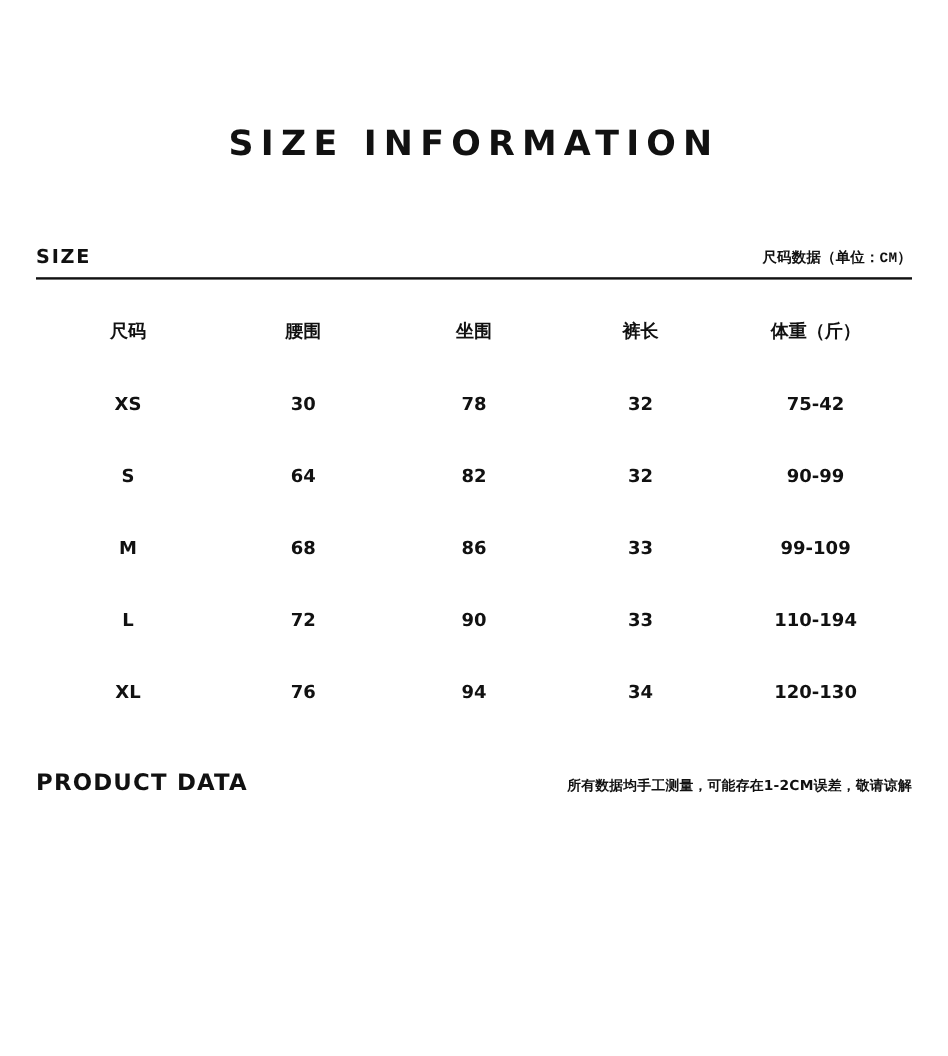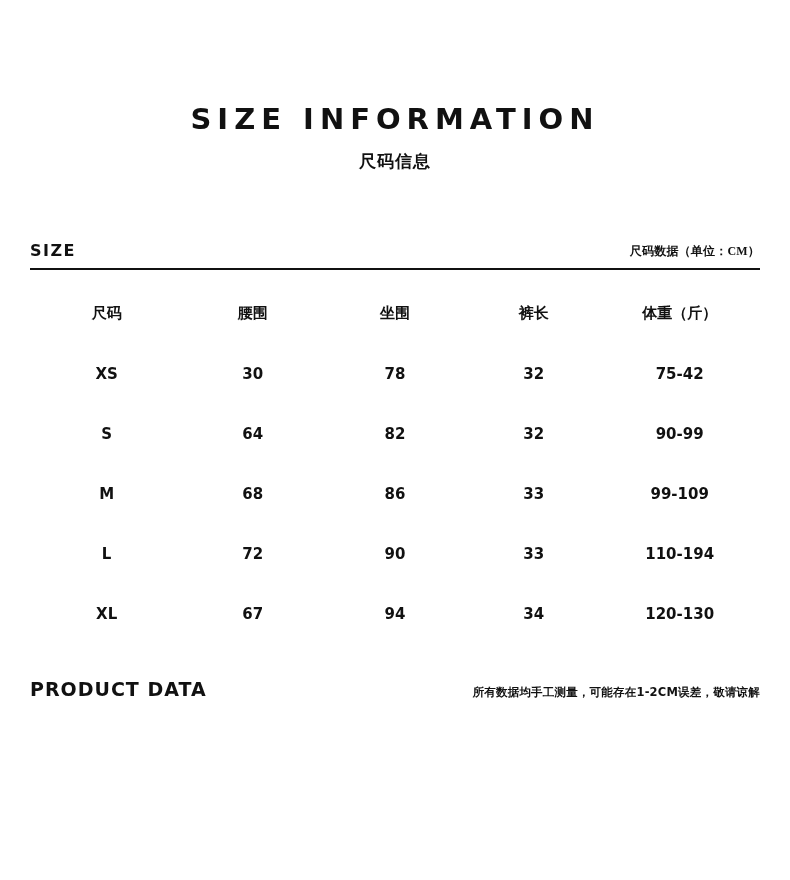--- a/index.html
+++ b/index.html
@@ -58,21 +58,21 @@
     gap: 12px;
   }
   .size-bar-left {
     font-family: "DejaVu Sans", sans-serif;
     font-weight: 700;
     font-size: 16px;
     letter-spacing: 1.5px;
     color: #111111;
   }
   .size-bar-right {
-    font-family: Liberation Serif, serif;
+    font-family: Liberation Mono, monospace;
     font-weight: 700;
     font-size: 12px;
     color: #111111;
     letter-spacing: 0.2px;
   }
 
   
   table.size-table {
     width: 100%;
     border-collapse: collapse;
@@ -126,21 +126,20 @@
     letter-spacing: 0.2px;
   }
 </style>
 </head>
 <body>
 
 <div class="page">
 
   <div class="header">
     <h1 class="title-en">SIZE INFORMATION</h1>
-    <div class="title-cn">尺码信息</div>
   </div>
 
   <div class="size-bar">
     <div class="size-bar-left">SIZE</div>
     <div class="size-bar-right">尺码数据（单位：CM）</div>
   </div>
 
   <table class="size-table">
     <colgroup>
       <col class="c0">
@@ -182,21 +181,21 @@
       </tr>
       <tr>
         <td>L</td>
         <td>72</td>
         <td>90</td>
         <td>33</td>
         <td>110-194</td>
       </tr>
       <tr>
         <td>XL</td>
-        <td>67</td>
+        <td>76</td>
         <td>94</td>
         <td>34</td>
         <td>120-130</td>
       </tr>
     </tbody>
   </table>
 
   <div class="footer">
     <div class="footer-left">PRODUCT DATA</div>
     <div class="footer-right">所有数据均手工测量，可能存在1-2CM误差，敬请谅解</div>

